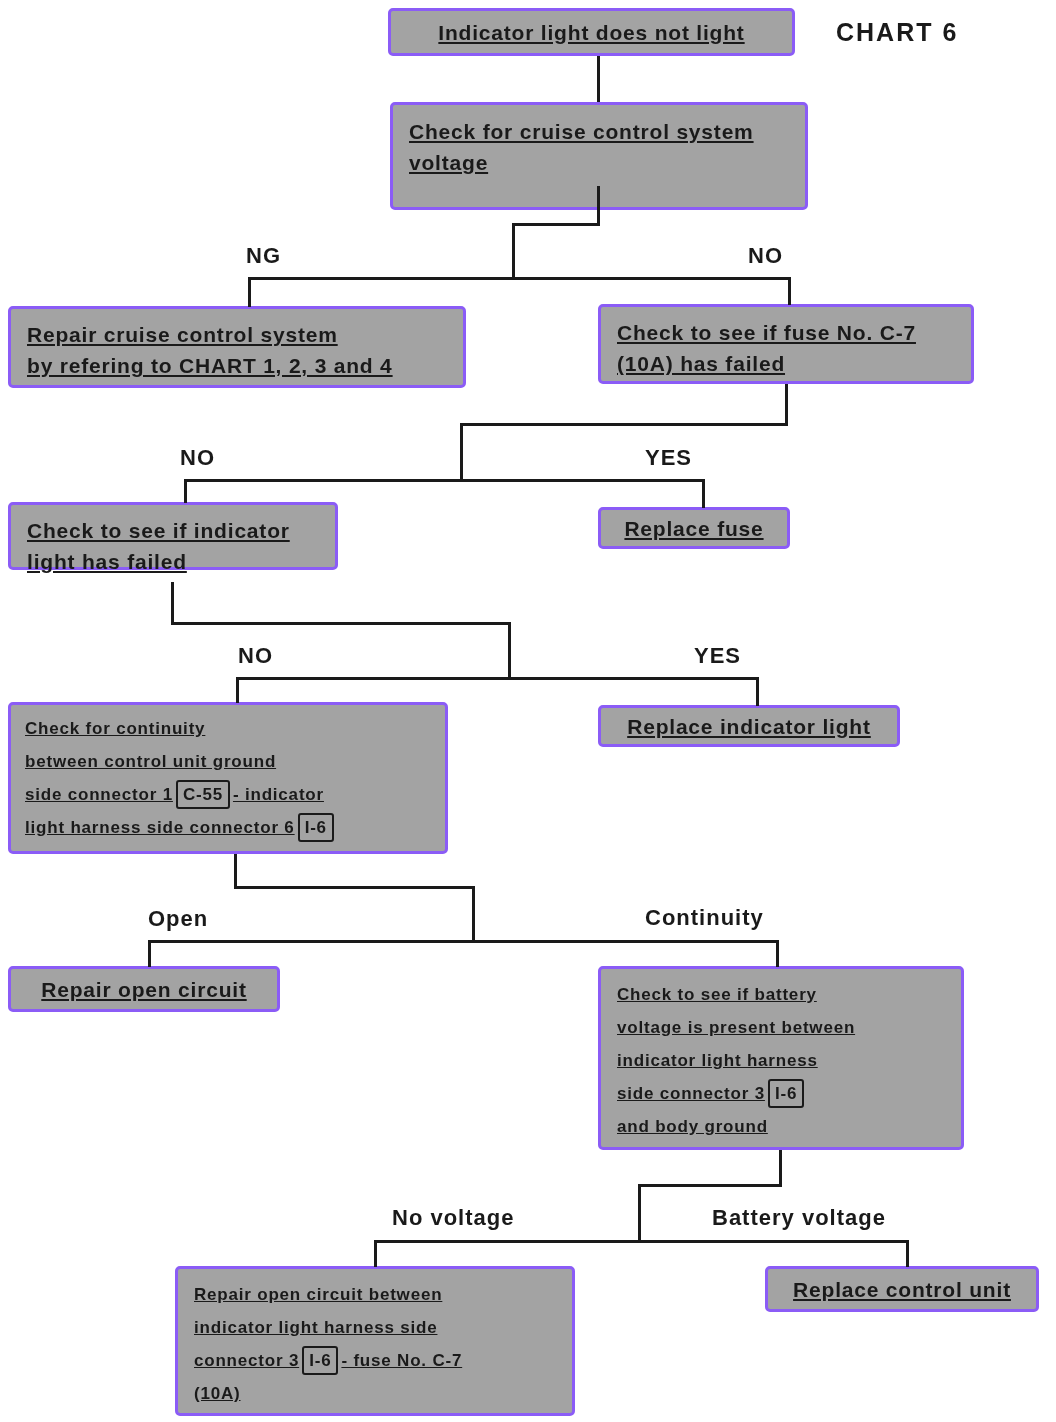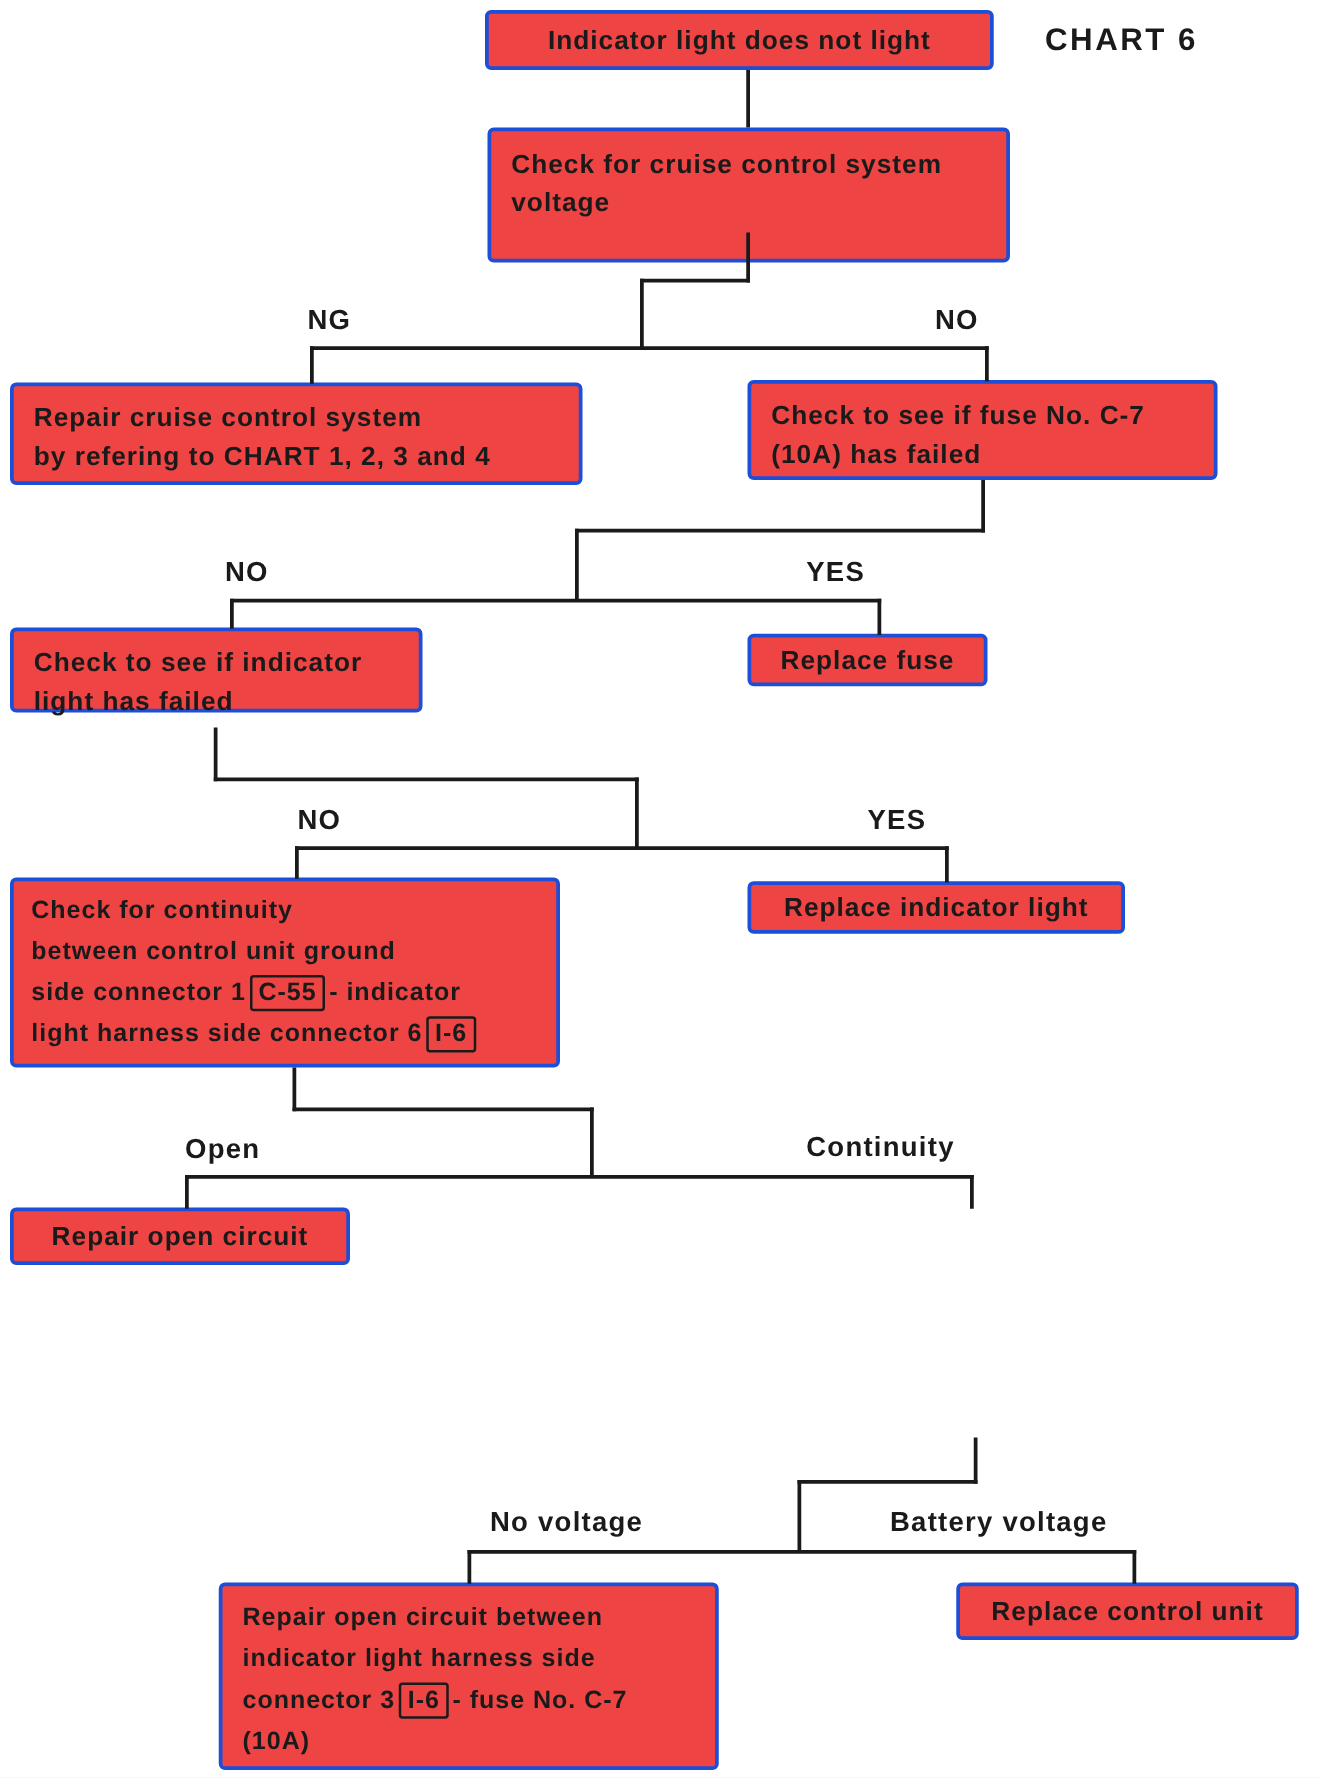--- a/index.html
+++ b/index.html
@@ -2,27 +2,28 @@
 <html><head>
 <meta charset="utf-8">
 <style>
   html,body{margin:0;padding:0;background:#f4f4f2;}
   .stage{
     position:relative;width:1056px;height:1422px;background:#ffffff;
     font-family:"Liberation Sans", sans-serif;color:#1a1a1a;overflow:hidden;
   }
   
   .node{
-    position:absolute;border:3px solid #1d4ed8;border-radius:5px;background:#ef4444;
+    position:absolute;border:3px solid #8b5cf6;border-radius:5px;background:#a3a3a3;
     font-size:21px;font-weight:600;letter-spacing:0.8px;line-height:31px;
     box-sizing:border-box;
+    text-decoration:underline;
   }
   .pad{padding:10px 16px;}
   .center{display:flex;align-items:center;justify-content:center;text-align:center;}
-  .small-lh{font-size:20px;line-height:33px;}
+  .small-lh{font-size:17px;line-height:33px;}
   .ref{
     display:inline-block;border:2px solid #1a1a1a;border-radius:3px;
     padding:0 5px;margin:0 3px;line-height:25px;font-weight:600;
   }
   
   .vline,.hline,.bar{position:absolute;background:#1a1a1a;}
   .vline{width:3px;}
   .hline,.bar{height:3px;}
   
   .blabel{
@@ -134,20 +135,27 @@
   </div>
 
   <div class="node n8 center">
     <span>Replace indicator light</span>
   </div>
 
   <div class="node n9 center">
     <span>Repair open circuit</span>
   </div>
 
+  <div class="node n10 small-lh">
+    <div>Check to see if battery</div>
+    <div>voltage is present between</div>
+    <div>indicator light harness</div>
+    <div><span>side connector 3</span><span class="ref">I-6</span></div>
+    <div>and body ground</div>
+  </div>
 
   <div class="node n11 small-lh">
     <div>Repair open circuit between</div>
     <div>indicator light harness side</div>
     <div><span>connector 3</span><span class="ref">I-6</span><span>- fuse No. C-7</span></div>
     <div>(10A)</div>
   </div>
 
   <div class="node n12 center">
     <span>Replace control unit</span>

